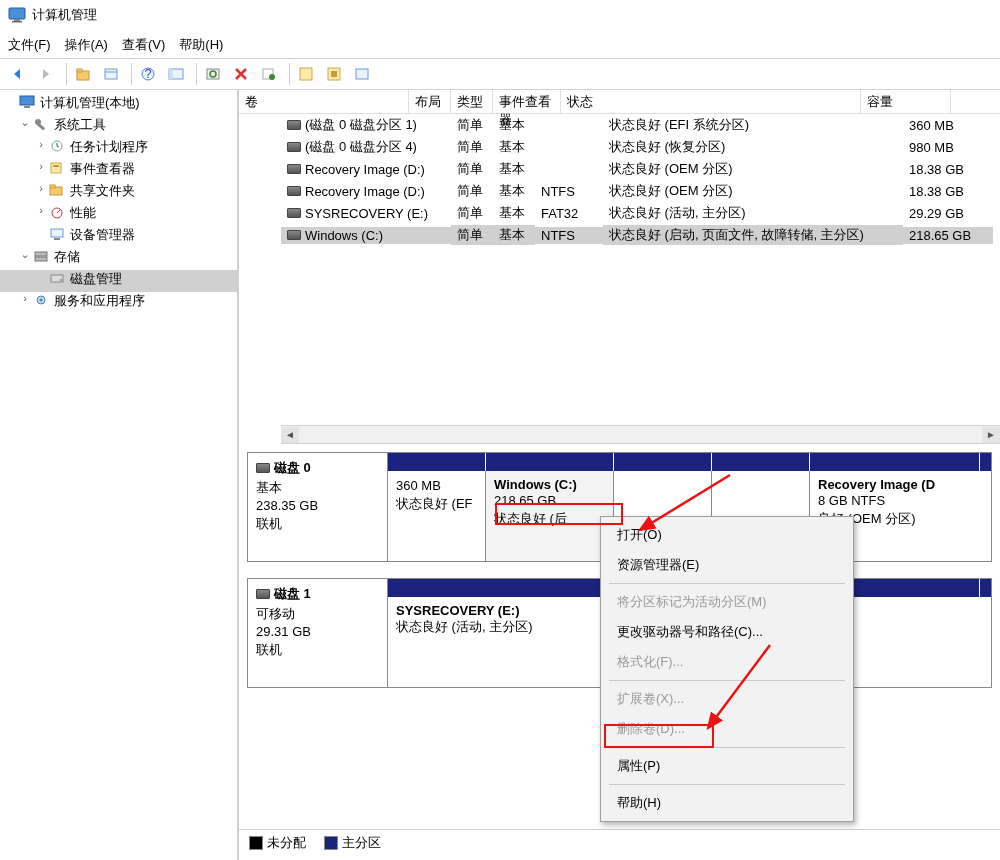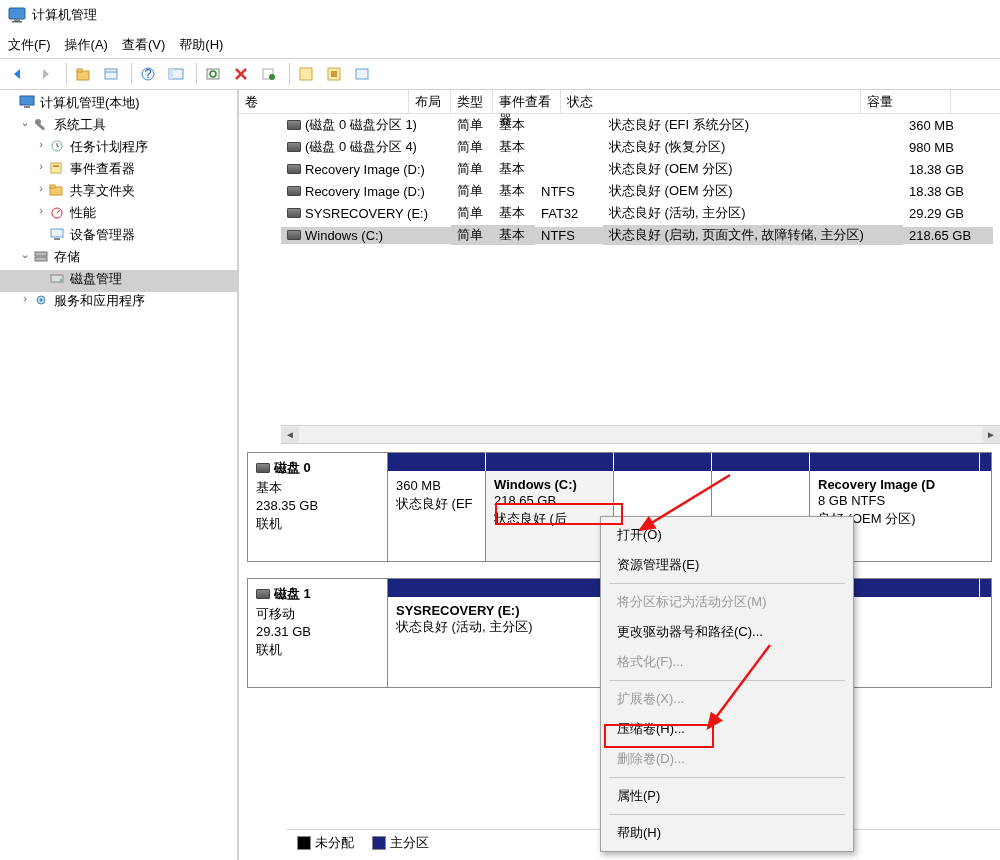--- a/index.html
+++ b/index.html
@@ -41,21 +41,21 @@
 .disk-info .dtitle { font-weight: bold; margin-bottom:2px; display:flex; align-items:center;}
 .disk-info .dline { line-height: 18px; }
 .part-row { flex: 1; display: flex; flex-direction: column; }
 .part-bar { height: 18px; background: #1a237e; display:flex;}
 .part-bar .seg { border-right:1px solid #fff;}
 .part-cells { flex: 1; display: flex; }
 .part-cell { border-right: 1px solid #888; padding: 6px 8px; background: #fff; overflow:hidden; white-space:nowrap;}
 .part-cell:last-child{border-right:none;}
 .part-cell .ptitle { font-weight: bold; }
 .part-cell .pline { line-height: 18px; }
-.legend { padding: 4px 10px 8px 10px; border-top:1px solid #d0d0d0; display:flex; align-items:center;margin-left:48px;}
+.legend { padding: 4px 10px 8px 10px; border-top:1px solid #d0d0d0; display:flex; align-items:center;}
 .legend .sw { width: 14px; height: 14px; margin-right: 4px; display:inline-block; border:1px solid #888;}
 .legend .lbl { margin-right: 18px; }
 .context-menu { position: absolute; left: 600px; top: 516px; width: 254px; background: #f2f2f2; border: 1px solid #a0a0a0; box-shadow: 2px 3px 6px rgba(0,0,0,.3); padding: 3px 2px; z-index: 50;}
 .context-menu .mi { padding: 6px 14px; cursor: default; }
 .context-menu .mi.disabled { color: #9a9a9a; }
 .context-menu .msep { height: 1px; background: #c8c8c8; margin: 3px 6px; }
 .red-box{ position:absolute; border:2px solid #e11; z-index:60; pointer-events:none;}
 .red-arrow{ position:absolute; z-index:55; pointer-events:none;}
 </style>
 </head>
@@ -479,21 +479,20 @@
 
 <div class="context-menu" id="ctxmenu">
     <div class="mi">打开(O)</div>
     <div class="mi">资源管理器(E)</div>
     <div class="msep"></div>
     <div class="mi disabled">将分区标记为活动分区(M)</div>
     <div class="mi">更改驱动器号和路径(C)...</div>
     <div class="mi disabled">格式化(F)...</div>
     <div class="msep"></div>
     <div class="mi disabled">扩展卷(X)...</div>
-    <div class="mi">压缩卷(H)...</div>
     <div class="mi disabled">删除卷(D)...</div>
     <div class="msep"></div>
     <div class="mi">属性(P)</div>
     <div class="msep"></div>
     <div class="mi">帮助(H)</div>
   </div>
 
 <div class="red-box" style="left:495px; top:503px; width:128px; height:22px;"></div>
 <div class="red-box" style="left:604px; top:724px; width:110px; height:24px;"></div>
 <svg class="red-arrow" style="left:600px; top:470px;" width="140" height="70">

